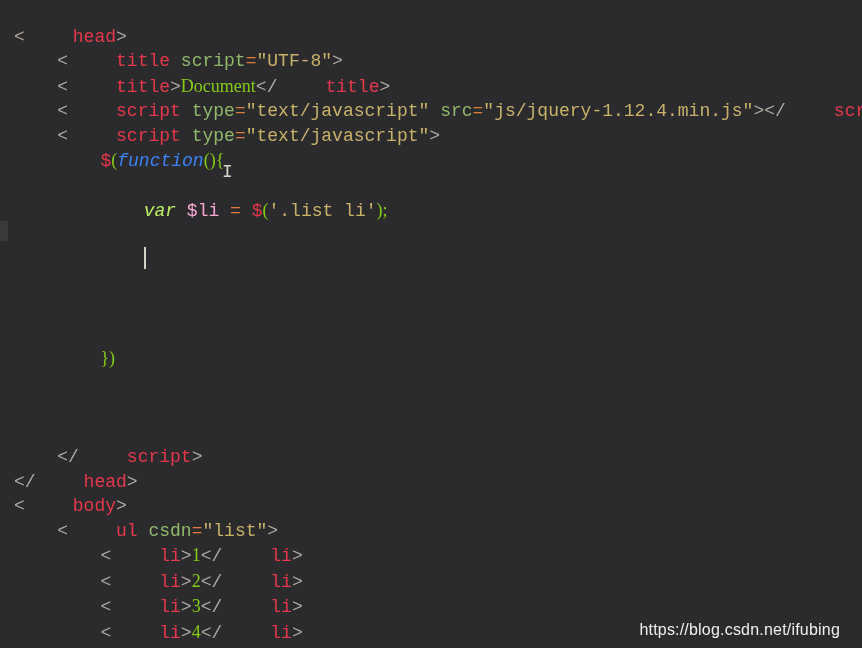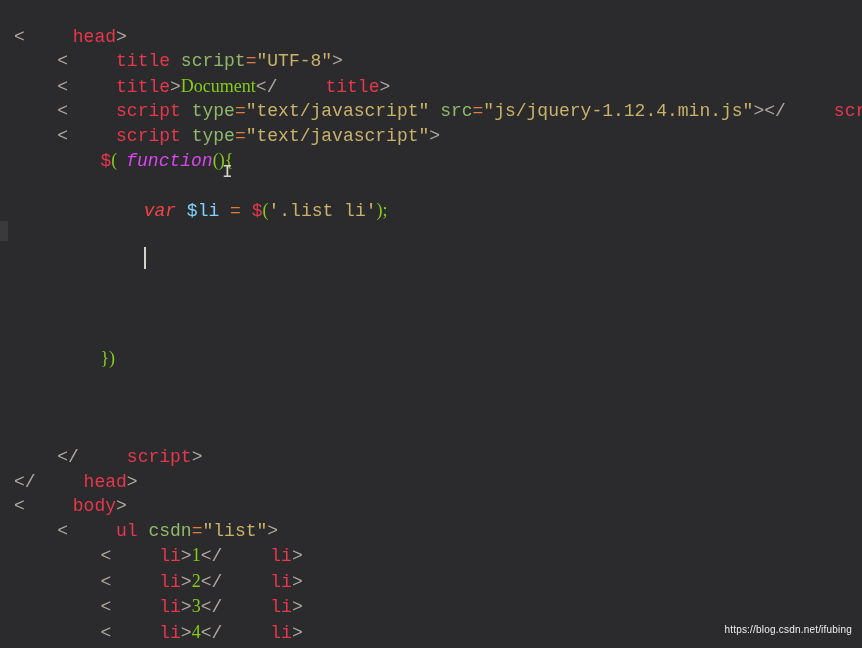--- a/index.html
+++ b/index.html
@@ -16,24 +16,24 @@
     padding-top: 0px;
     padding-left: 14px;
   }
   .code { white-space: pre; }
   .p   { color: #b0a9a0; }     
   .tag { color: #e6374b; margin-left: 48px; }     
   .attr{ color: #90b96a; }     
   .pu  { color: #e07c3c; }     
   .str { color: #c9b268; }     
   .txt { color: #84cc16; font-family: Liberation Serif, serif; }     
-  .kw  { color: #ef4444; }     
+  .kw  { color: #bef264; }     
   .it  { font-style: italic; }
-  .fn  { color: #d946ef; font-style: italic; margin-left: 9px; }
-  .va  { color: #7dd3fc; }     
+  .fn  { color: #3b82f6; font-style: italic; }
+  .va  { color: #f9a8d4; }     
   .fcall { color: #e6374b; }   
   .cursor {
     display: inline-block;
     width: 2px;
     height: 22px;
     background: #d4d4c9;
     vertical-align: middle;
     position: relative;
     top: -2px;
   }
@@ -45,25 +45,25 @@
   .gutter-mark {
     position: absolute;
     left: 0px;
     top: 221px;
     width: 8px;
     height: 20px;
     background: #3a3a3d;
   }
   .watermark {
     position: absolute;
-    right: 10px;
+    right: 22px;
     bottom: 6px;
     color: #efefef;
     font-family: Arial, sans-serif;
-    font-size: 10px;
+    font-size: 16px;
     letter-spacing: 0.2px;
   }
 </style>
 </head>
 <body>
 
 <div class="gutter-mark"></div>
 
 <div class="code">
 <span><span class="p">&lt;</span><span class="tag">head</span><span class="p">&gt;</span></span>

